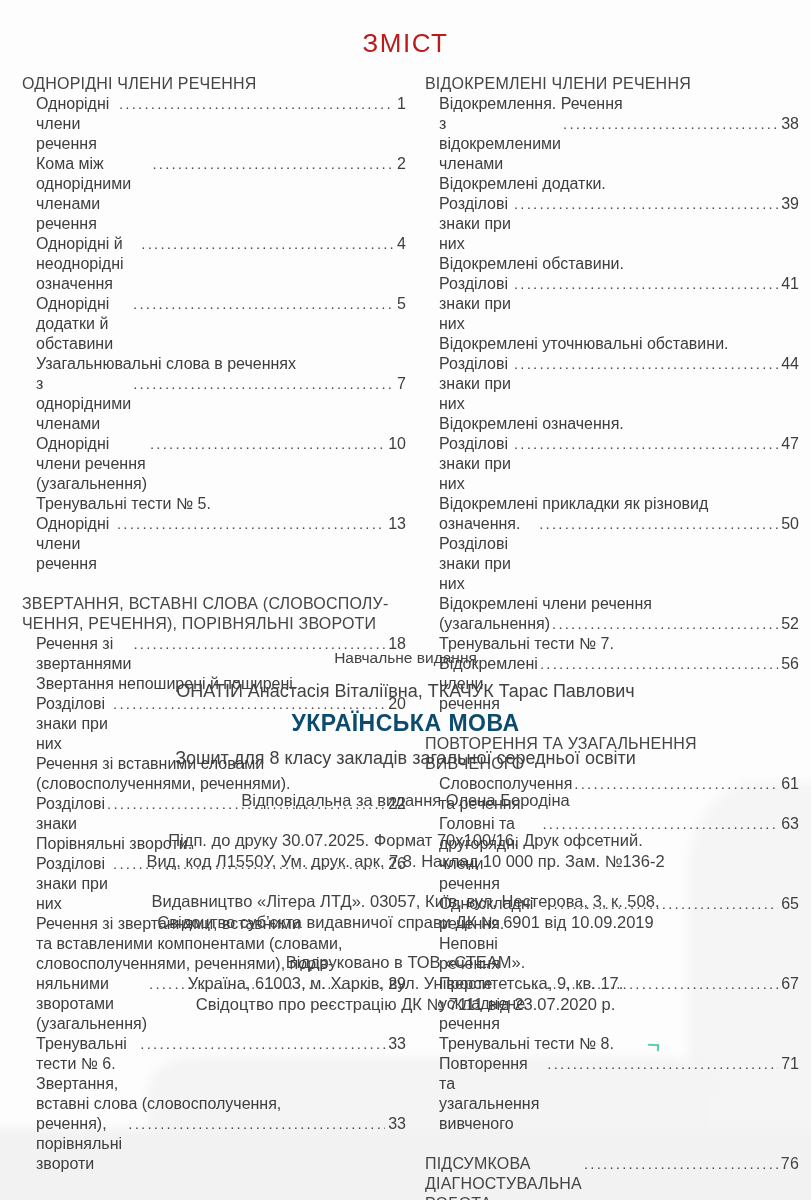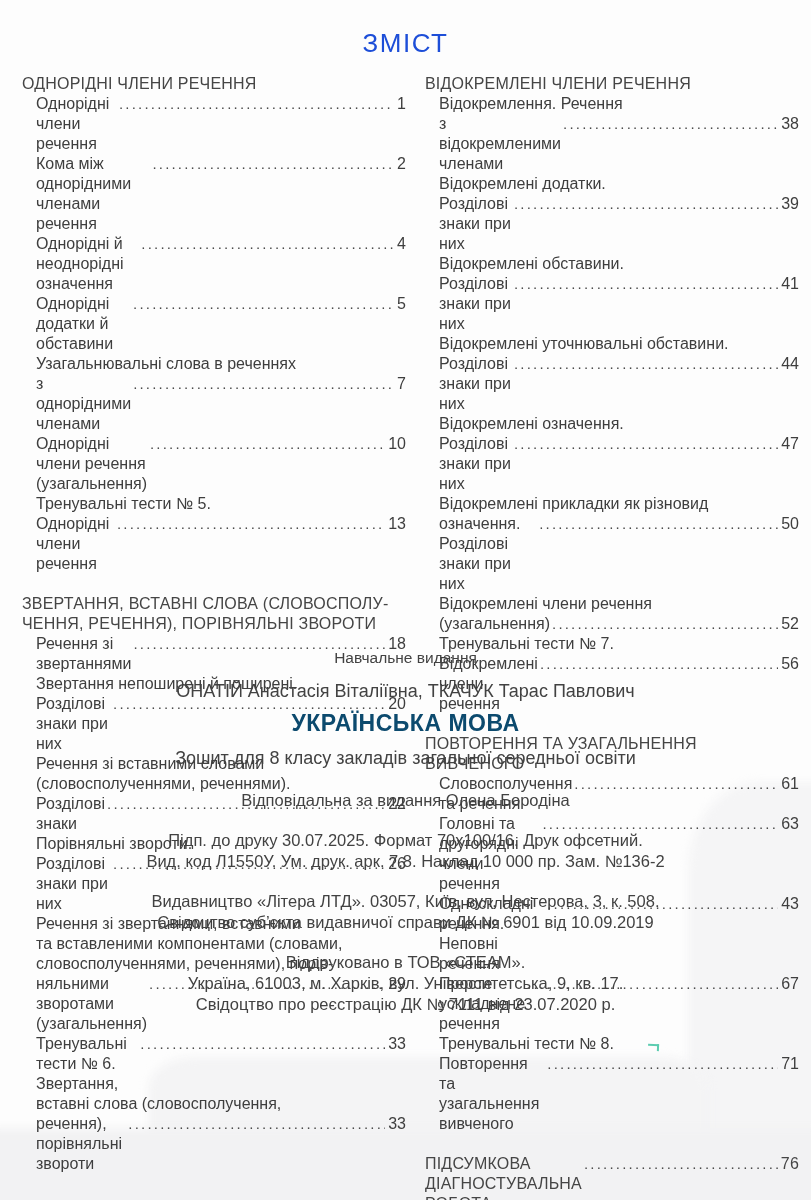--- a/index.html
+++ b/index.html
@@ -44,21 +44,21 @@
     border-top:2px solid var(--mark);
     border-right:2px solid var(--mark);
     opacity:.8;
     transform:rotate(2deg);
   }
   
   .page-title{
     position:absolute;top:28px;left:0;width:100%;
     text-align:center;
     font-size:26px;font-weight:500;letter-spacing:1.5px;
-    color:#1d4ed8;
+    color:#b91c1c;
   }
   
   .toc-col{
     position:absolute;top:74px;
     font-size:16px;line-height:20px;
   }
   .toc-col.left{left:22px;width:384px;}
   .toc-col.right{left:425px;width:374px;}
   .toc-section{margin-top:20px;}
   .toc-section:first-child{margin-top:0;}
@@ -362,21 +362,21 @@
             <div class="toc-line">
               <span class="txt">Головні та другорядні члени речення</span>
               <span class="dots"></span>
               <span class="pg">63</span>
             </div>
           </div>
           <div class="toc-entry">
             <div class="toc-line">
               <span class="txt">Односкладні речення. Неповні речення</span>
               <span class="dots"></span>
-              <span class="pg">43</span>
+              <span class="pg">65</span>
             </div>
           </div>
           <div class="toc-entry">
             <div class="toc-line">
               <span class="txt">Просте ускладнене речення</span>
               <span class="dots"></span>
               <span class="pg">67</span>
             </div>
           </div>
           <div class="toc-entry">

